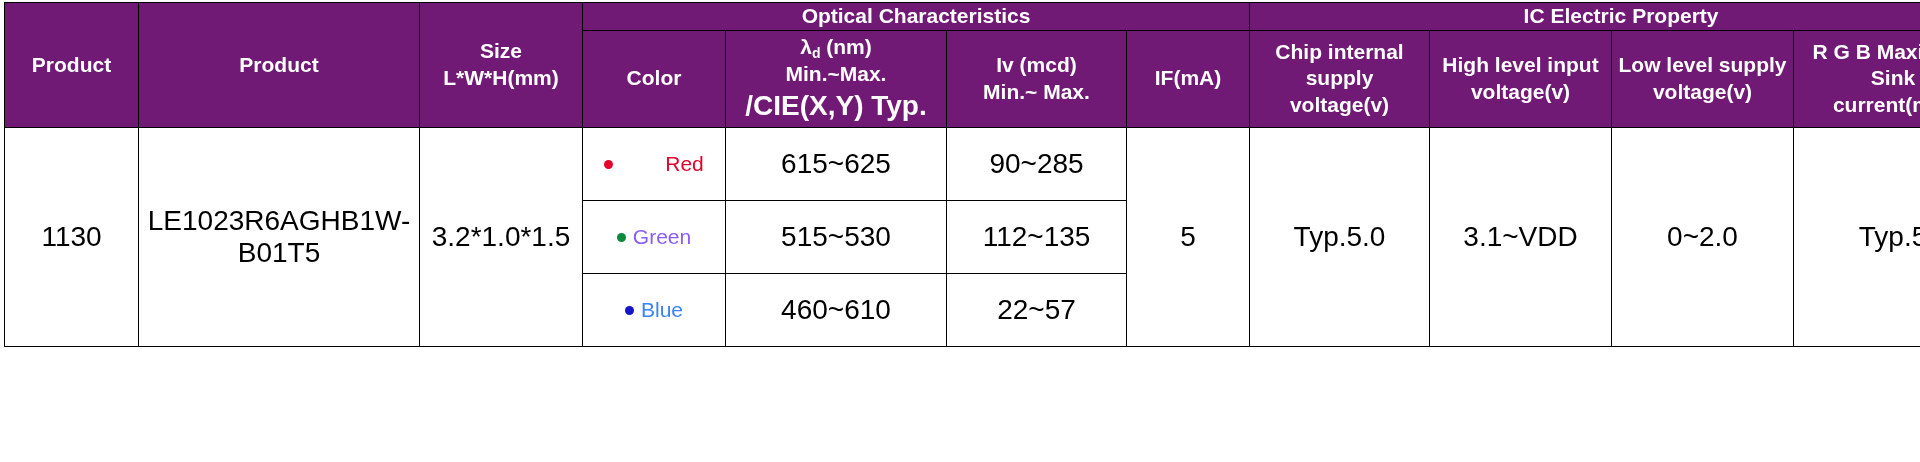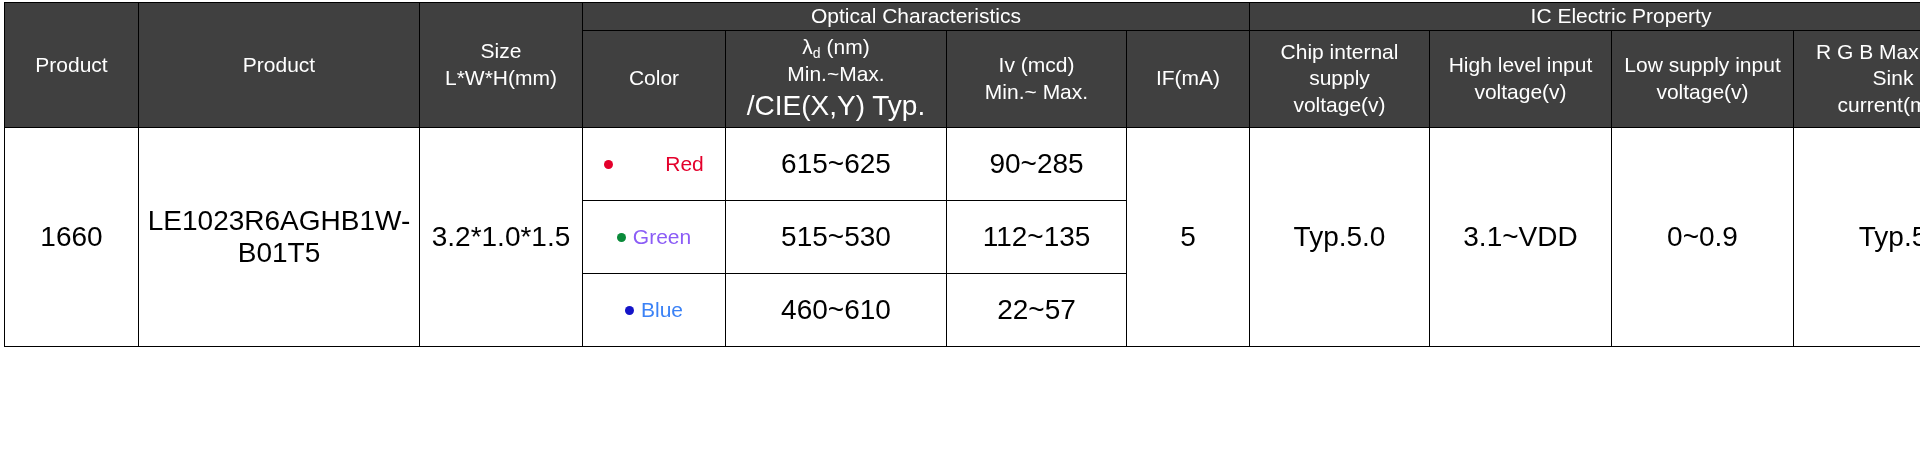--- a/index.html
+++ b/index.html
@@ -25,23 +25,23 @@
     width: 1908px;
     margin: 2px 0 0 4px;
   }
   table.spec td, table.spec th {
     border: 1px solid #000000;
     padding: 0;
     text-align: center;
     vertical-align: middle;
   }
   thead th {
-    background: #404040;
+    background: #701a75;
     color: #ffffff;
-    font-weight: normal;
+    font-weight: bold;
     font-size: 21px;
     line-height: 1.28;
     padding: 8px 4px;
   }
   thead th.tall {
     height: 82px;
   }
   thead th.sub {
     height: 96px;
   }
@@ -130,42 +130,42 @@
         <th class="sub">
           <span class="sub-line">Chip internal</span>
           <span class="sub-line">supply</span>
           <span class="sub-line">voltage(v)</span>
         </th>
         <th class="sub">
           <span class="sub-line">High level input</span>
           <span class="sub-line">voltage(v)</span>
         </th>
         <th class="sub">
-          <span class="sub-line">Low supply input</span>
+          <span class="sub-line">Low level supply</span>
           <span class="sub-line">voltage(v)</span>
         </th>
         <th class="sub">
           <span class="sub-line">R G B Maximum</span>
           <span class="sub-line">Sink</span>
           <span class="sub-line">current(mA)</span>
         </th>
       </tr>
     </thead>
     <tbody>
       <tr>
-        <td rowspan="3">1660</td>
+        <td rowspan="3">1130</td>
         <td rowspan="3">LE1023R6AGHB1W-B01T5</td>
         <td rowspan="3">3.2*1.0*1.5</td>
         <td class="color-cell"><span class="dot dot-red"></span><span class="label-red">Red</span></td>
         <td>615~625</td>
         <td>90~285</td>
         <td rowspan="3">5</td>
         <td rowspan="3">Typ.5.0</td>
         <td rowspan="3">3.1~VDD</td>
-        <td rowspan="3">0~0.9</td>
+        <td rowspan="3">0~2.0</td>
         <td rowspan="3">Typ.5</td>
       </tr>
       <tr>
         <td class="color-cell"><span class="dot dot-green"></span><span class="label-green">Green</span></td>
         <td>515~530</td>
         <td>112~135</td>
       </tr>
       <tr>
         <td class="color-cell"><span class="dot dot-blue"></span><span class="label-blue">Blue</span></td>
         <td>460~610</td>

